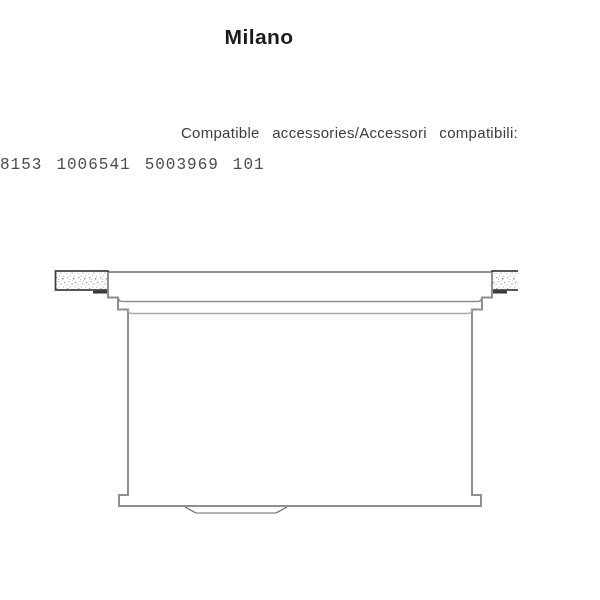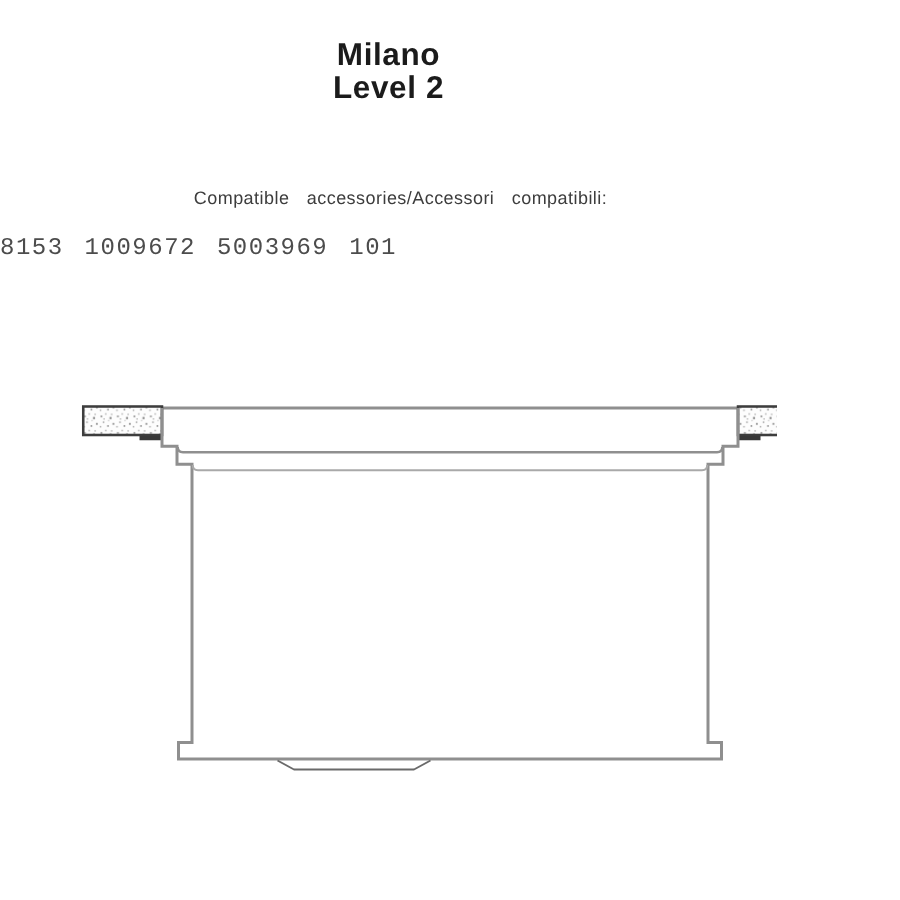--- a/index.html
+++ b/index.html
@@ -10,21 +10,21 @@
   .page{position:relative;width:518px;height:600px;overflow:hidden;background:var(--page-bg,#fff);}
 
   .title-block{
     position:absolute;top:26px;left:0;right:0;
     text-align:center;font-weight:bold;font-size:21px;line-height:22px;
     color:var(--ink,#1b1b1b);letter-spacing:0.4px;
   }
 
   .compat-heading{
     position:absolute;top:123px;left:16px;right:0;
-    text-align:center;font-size:12px;line-height:19px;
+    text-align:right;font-size:15px;line-height:19px;
     color:var(--text,#3d3d3d);letter-spacing:0.3px;word-spacing:8px;
   }
 
   .code-list{
     position:absolute;top:157px;left:0;right:0;
     display:flex;flex-direction:row;align-items:center;
   }
   .code-row{
     display:flex;gap:14px;
     font-family:"Liberation Mono",monospace;
@@ -42,32 +42,31 @@
   .rim-lower{stroke:var(--line-thin,#a9a9a9);stroke-width:1.3;fill:none;}
   .drain{stroke:var(--drain,#6a6a6a);stroke-width:1.2;fill:none;stroke-linejoin:round;}
 </style>
 </head>
 <body>
 
 <div class="page">
 
   <div class="title-block">
     <div>Milano</div>
-    <div>Level 2</div>
   </div>
 
   <div class="compat-heading">Compatible accessories/Accessori compatibili:</div>
 
   <div class="code-list">
     <div class="code-row">
       <span>8153</span>
       <span>100</span>
     </div>
     <div class="code-row">
-      <span>9672</span>
+      <span>6541</span>
       <span>500</span>
     </div>
     <div class="code-row">
       <span>3969</span>
       <span>101</span>
     </div>
   </div>
 
   <svg class="diagram-svg" width="600" height="600" viewBox="0 0 600 600">
     <defs>

